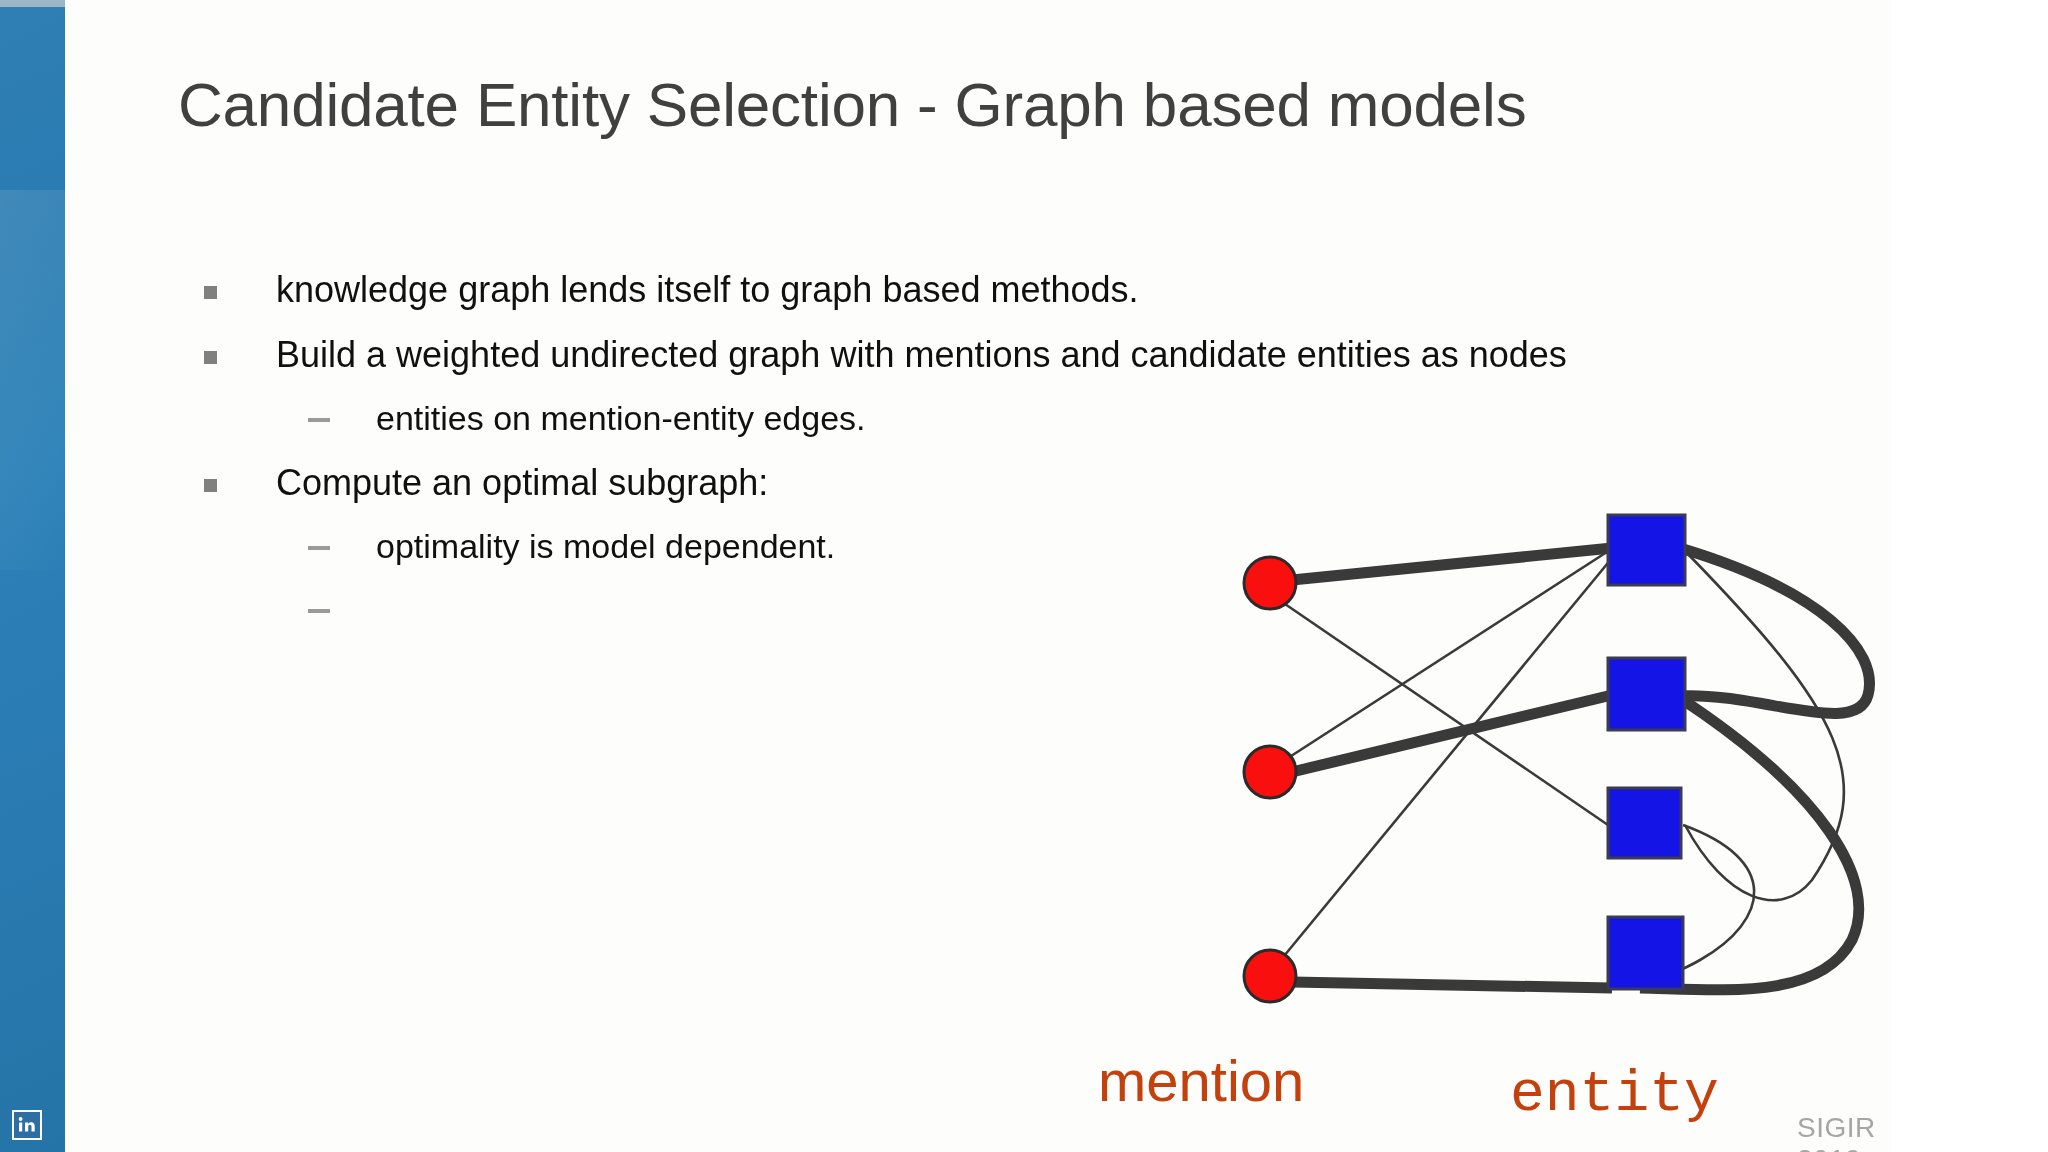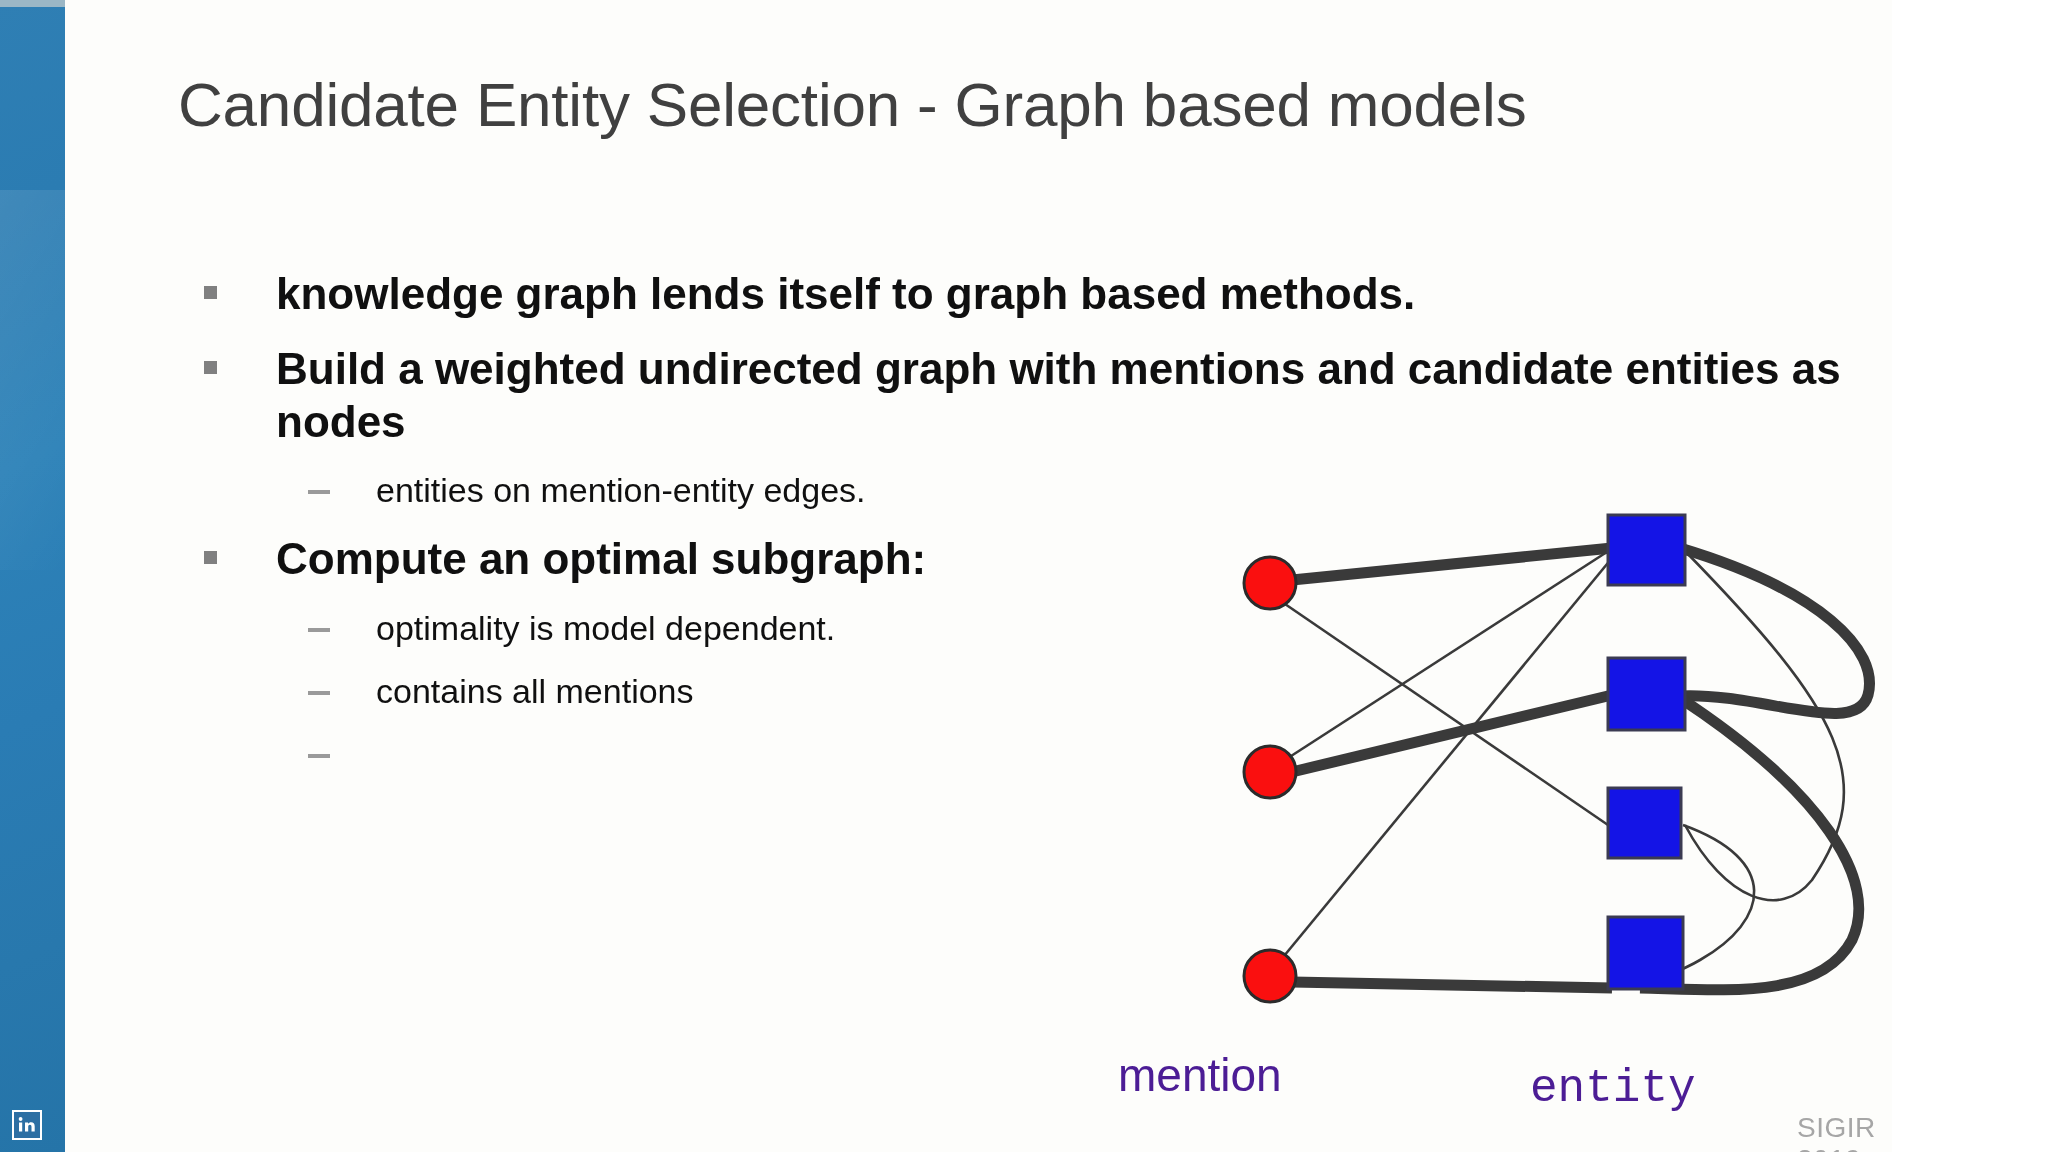--- a/index.html
+++ b/index.html
@@ -82,26 +82,25 @@
   
   .body {
     position: absolute;
     left: 196px;
     top: 268px;
     width: 1720px;
   }
   .bullet-l1 {
     position: relative;
     padding-left: 80px;
-    font-size: 44px;
+    font-size: 36px;
     line-height: 1.20;
     color: #101010;
     margin-bottom: 22px;
     max-width: 1680px;
-    font-weight: bold;
   }
   .bullet-l1 .marker {
     position: absolute;
     left: 8px;
     top: 18px;
     width: 13px;
     height: 13px;
     background: #808080;
   }
   .bullet-l2 {
@@ -132,24 +131,23 @@
   }
   .figure svg {
     position: absolute;
     left: 0; top: 0;
     width: 790px;
     height: 620px;
     overflow: visible;
   }
   .fig-label {
     position: absolute;
-    font-size: 46px;
-    color: #4c1d95;
+    font-size: 58px;
+    color: #c2410c;
     line-height: 1;
-    margin-left: 20px;
   }
   .label-mention { left: -82px; top: 572px; }
   .label-entity  { left: 330px; top: 586px; font-family: Liberation Mono, monospace; }
 
   
   .footer-conf {
     position: absolute;
     left: 1797px;
     top: 1112px;
     font-size: 28px;
@@ -206,24 +204,20 @@
     <div class="bullet-l1">
       <span class="marker"></span>
       <span>Compute an optimal subgraph:</span>
     </div>
 
     <div class="bullet-l2">
       <span class="marker"></span>
       <span>optimality is model dependent.</span>
     </div>
 
-    <div class="bullet-l2">
-      <span class="marker"></span>
-      <span>contains all mentions</span>
-    </div>
 
     <div class="bullet-l2">
       <span class="marker"></span>
     </div>
 
   </div>
 
   <div class="figure">
     <svg viewBox="0 0 790 620">
       <g fill="none">

